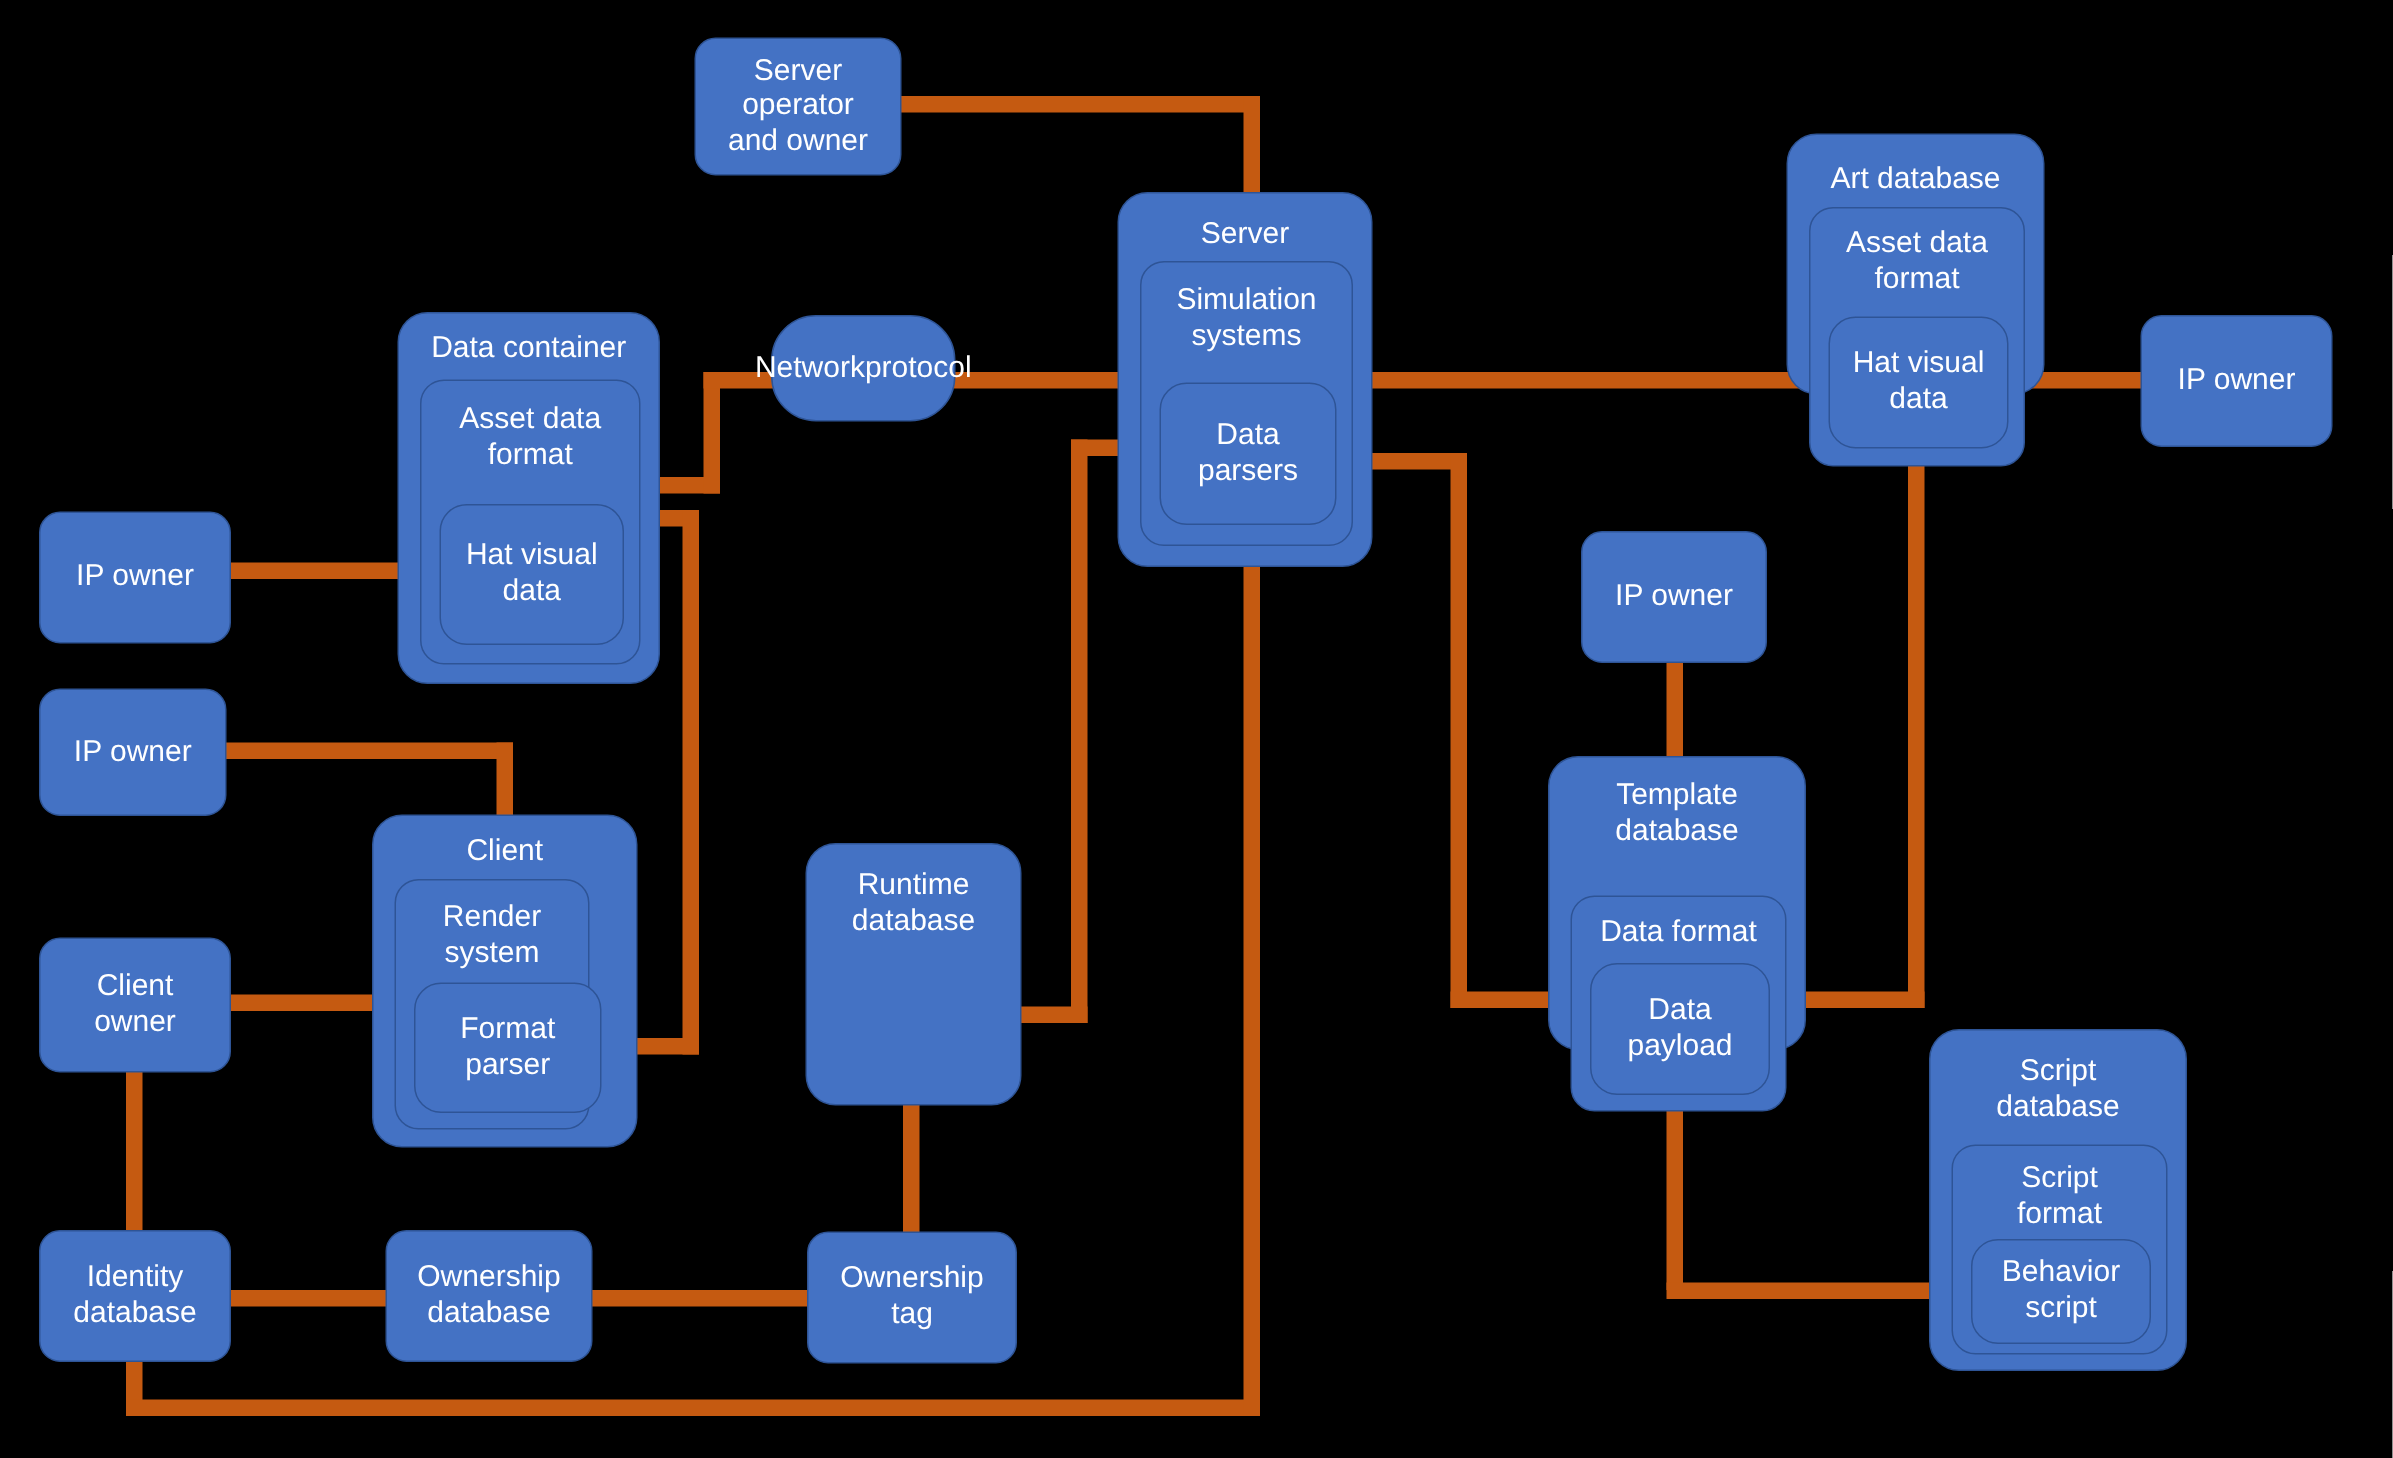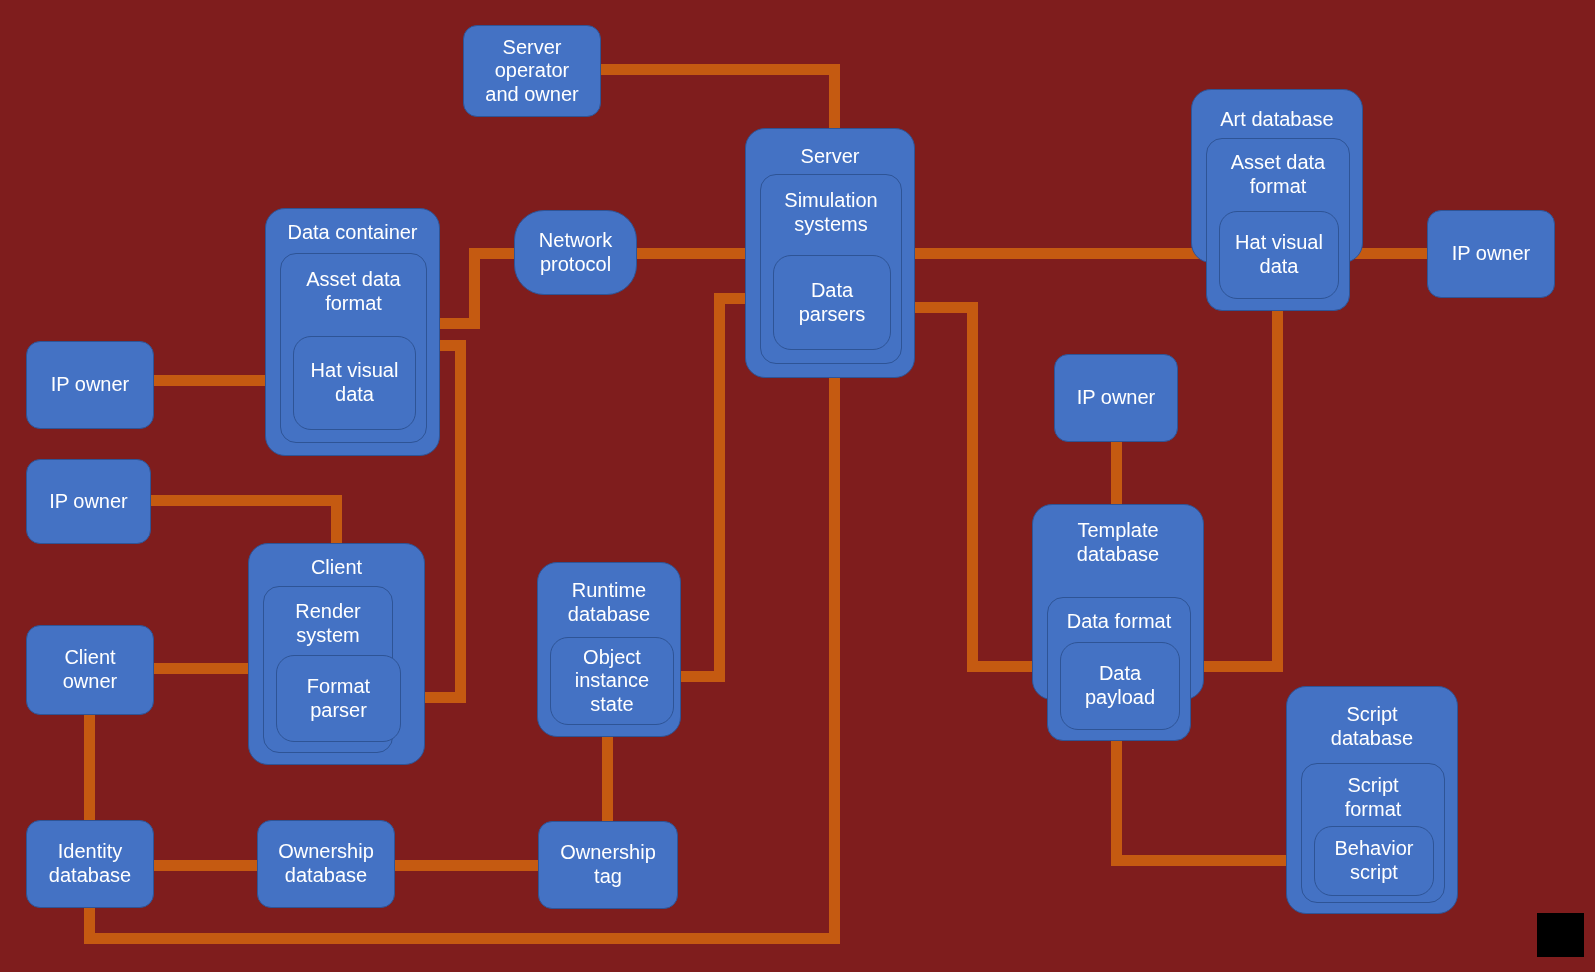--- a/index.html
+++ b/index.html
@@ -1,17 +1,17 @@
 <!DOCTYPE html>
 <html><head>
 <meta charset="utf-8">
 <style>
   html,body{margin:0;padding:0;background:#ffffff;}
   body{font-family:"Liberation Sans",sans-serif;}
-  #stage{position:relative;width:1595px;height:972px;background:#7f1d1d;overflow:hidden;}
+  #stage{position:relative;width:1595px;height:972px;background:#000000;overflow:hidden;}
 
   
   .conn{position:absolute;background:#C55A11;}
 
   
   .node{
     position:absolute;
     background:#4472C4;
     border:1px solid #2E5496;
     border-radius:14px;
@@ -128,21 +128,21 @@
 
   <div class="conn" style="left:1111px;top:712px;width:11px;height:148px;"></div>
   <div class="conn" style="left:1111px;top:855px;width:200px;height:11px;"></div>
 
   <div class="node" style="left:463px;top:25px;width:138px;height:92px;flex-direction:column;">
     <span>Server</span>
     <span>operator</span>
     <span>and owner</span>
   </div>
 
-  <div class="node" style="left:514px;top:210px;width:123px;height:85px;flex-direction:column;border-radius:30px;">
+  <div class="node" style="left:514px;top:210px;width:123px;height:71px;flex-direction:row;border-radius:30px;">
     <span>Network</span>
     <span>protocol</span>
   </div>
 
   <div class="group" style="left:745px;top:128px;width:170px;height:250px;">
     <div class="grp-title" style="top:16px;">Server</div>
     <div class="sub" style="left:14px;top:45px;width:142px;height:190px;">
       <div class="sub-title" style="top:14px;">
         <span>Simulation</span><br>
         <span>systems</span>
@@ -208,25 +208,20 @@
   <div class="node" style="left:538px;top:821px;width:140px;height:88px;flex-direction:column;">
     <span>Ownership</span>
     <span>tag</span>
   </div>
 
   <div class="group" style="left:537px;top:562px;width:144px;height:175px;">
     <div class="grp-title" style="top:16px;">
       <span>Runtime</span><br>
       <span>database</span>
     </div>
-    <div class="leaf" style="left:12px;top:74px;width:124px;height:88px;flex-direction:column;">
-      <span>Object</span>
-      <span>instance</span>
-      <span>state</span>
-    </div>
   </div>
 
   <div class="group" style="left:1191px;top:89px;width:172px;height:174px;">
     <div class="grp-title" style="top:18px;">Art database</div>
     <div class="sub" style="left:14px;top:48px;width:144px;height:173px;">
       <div class="sub-title" style="top:12px;">
         <span>Asset  data</span><br>
         <span>format</span>
       </div>
       <div class="leaf" style="left:12px;top:72px;width:120px;height:88px;flex-direction:column;">

